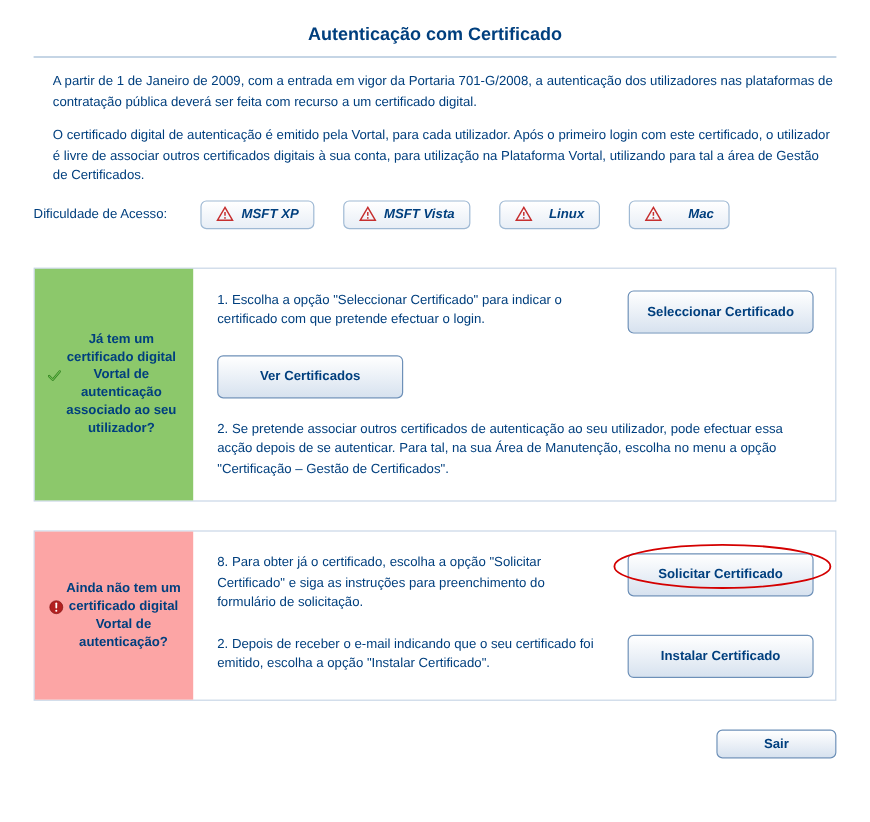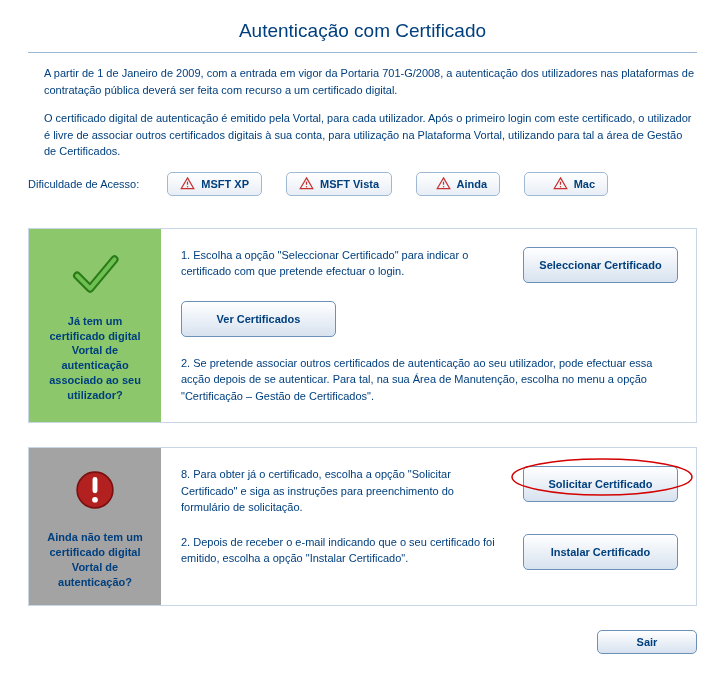--- a/index.html
+++ b/index.html
@@ -1,28 +1,28 @@
 <!DOCTYPE html>
 <html><head>
   <meta charset="utf-8">
   <style>
     * { box-sizing: border-box; margin: 0; padding: 0; }
     body { font-family: Verdana, Arial, sans-serif; font-size: 11px; color: #003f7e; background: #fff; width: 725px; }
     .container { padding: 20px 28px; }
-    .title { text-align: center; font-weight: normal; font-size: 19px; color: #003f7e; margin-bottom: 10px; }
+    .title { text-align: center; font-weight: bold; font-size: 15px; color: #003f7e; margin-bottom: 10px; }
     .hr { border-top: 1px solid #9fb9d4; margin-bottom: 12px; }
     .intro p { margin-bottom: 12px; line-height: 1.5; margin-left: 16px; }
     .access-row { display: flex; align-items: center; gap: 24px; margin-bottom: 32px; }
     .access-label { color: #003f7e; white-space: nowrap; margin-right: 4px; }
-    .os-btn { display: inline-flex; align-items: center; justify-content: flex-end; gap: 6px; border: 1px solid #9fb9d4; border-radius: 5px; background: linear-gradient(#fff, #e8eef6); color: #003f7e; font-weight: bold; font-size: 11px; height: 24px; padding: 0 12px; cursor: pointer; min-width: 84px; }
+    .os-btn { display: inline-flex; align-items: center; justify-content: space-between; gap: 6px; border: 1px solid #9fb9d4; border-radius: 5px; background: linear-gradient(#fff, #e8eef6); color: #003f7e; font-weight: bold; font-size: 11px; height: 24px; padding: 0 12px; cursor: pointer; min-width: 84px; font-style: italic; }
     .warn-triangle { width: 15px; height: 15px; }
     .panel { border: 1px solid #c8d6e6; display: flex; margin-bottom: 24px; background: #fff; }
-    .panel-left { width: 132px; display: flex; flex-direction: column; align-items: center; justify-content: center; text-align: center; padding: 16px 10px; }
+    .panel-left { width: 132px; display: flex; flex-direction: row; align-items: center; justify-content: center; text-align: center; padding: 16px 10px; }
     .panel-left.green { background: #8cc86b; }
-    .panel-left.red { background: #a3a3a3; }
+    .panel-left.red { background: #fca5a5; }
     .panel-left .big-icon { width: 52px; height: 52px; margin-bottom: 14px; }
     .panel-left .q { font-weight: bold; font-size: 11px; color: #003f7e; line-height: 1.35; }
     .panel-right { flex: 1; padding: 18px 18px 18px 20px; }
     .row { display: flex; align-items: flex-start; gap: 18px; margin-bottom: 18px; }
     .row:last-child { margin-bottom: 0; }
     .row .txt { flex: 1; line-height: 1.5; color: #003f7e; }
     .action-btn { border: 1px solid #6d90b8; border-radius: 5px; background: linear-gradient(#ffffff, #d7e2ef); color: #003f7e; font-weight: bold; font-size: 11px; min-width: 155px; height: 36px; cursor: pointer; padding: 0 10px; }
     .btn-wrap { position: relative; display: inline-block; }
     .red-oval { position: absolute; top: -10px; left: -16px; width: 190px; height: 42px; pointer-events: none; }
     .exit-row { display: flex; justify-content: flex-end; }
@@ -57,21 +57,21 @@
           <circle cx="12" cy="17" r="1.2" fill="#c62f2f"></circle>
         </svg>
       <span>MSFT Vista</span>
     </button>
     <button class="os-btn">
       <svg class="warn-triangle" viewBox="0 0 24 24">
           <path fill="none" stroke="#c62f2f" stroke-width="2" d="M12 3 L22 20 L2 20 Z"></path>
           <line x1="12" y1="9" x2="12" y2="14" stroke="#c62f2f" stroke-width="2"></line>
           <circle cx="12" cy="17" r="1.2" fill="#c62f2f"></circle>
         </svg>
-      <span>Ainda</span>
+      <span>Linux</span>
     </button>
     <button class="os-btn">
       <svg class="warn-triangle" viewBox="0 0 24 24">
           <path fill="none" stroke="#c62f2f" stroke-width="2" d="M12 3 L22 20 L2 20 Z"></path>
           <line x1="12" y1="9" x2="12" y2="14" stroke="#c62f2f" stroke-width="2"></line>
           <circle cx="12" cy="17" r="1.2" fill="#c62f2f"></circle>
         </svg>
       <span>Mac</span>
     </button>
   </div>

